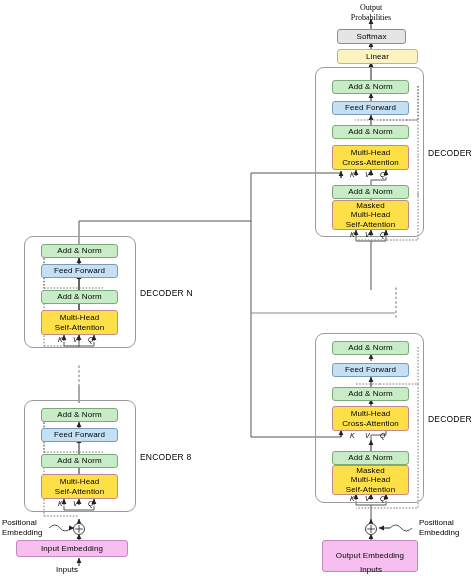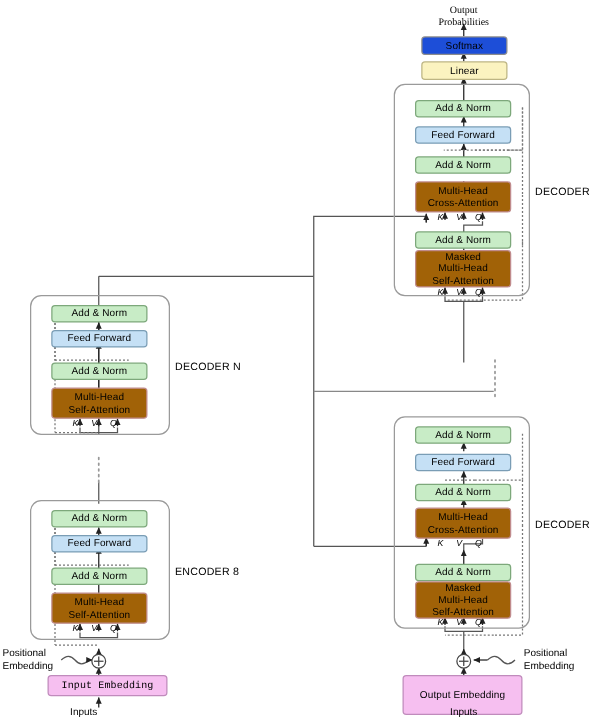--- a/index.html
+++ b/index.html
@@ -6,24 +6,24 @@
   body{font-family:"Liberation Sans","DejaVu Sans",sans-serif;}
   #root{position:relative;width:474px;height:576px;overflow:hidden;background:#fff;}
   #svg-layer{position:absolute;left:0;top:0;width:474px;height:576px;}
 
   .box{position:absolute;box-sizing:border-box;border:1px solid #8c8c8c;border-radius:3px;
        display:flex;align-items:center;justify-content:center;text-align:center;
        font-size:8px;color:#000;line-height:1.15;letter-spacing:.1px;}
   .box.multiline{flex-direction:column;}
   .c-green {background:#c8ecc6;border-color:#7da87b;}
   .c-blue  {background:#c5e0f5;border-color:#7a9db5;}
-  .c-pink  {background:#a16207;border-color:#c08b8c;}
+  .c-pink  {background:#fde047;border-color:#c08b8c;}
   .c-violet{background:#f6bff0;border-color:#c08bbc;}
   .c-yellow{background:#fbf3c0;border-color:#bdb583;}
-  .c-gray  {background:#1d4ed8;border-color:#8c8c8c;}
+  .c-gray  {background:#e5e5e5;border-color:#8c8c8c;}
 
   .group{position:absolute;box-sizing:border-box;border:1px solid #9a9a9a;border-radius:9px;background:transparent;}
 
   .glabel{position:absolute;font-size:8.5px;color:#000;white-space:nowrap;letter-spacing:.2px;}
   .ctext{position:absolute;font-size:8px;color:#000;white-space:nowrap;text-align:center;line-height:1.3;}
   .kvq{position:absolute;font-size:7px;color:#000;white-space:nowrap;font-style:italic;}
 </style>
 </head>
 <body>
 
@@ -181,21 +181,21 @@
   <div class="glabel" style="left:140px;top:452px;">ENCODER 8</div>
   <div class="glabel" style="left:428px;top:148px;">DECODER N</div>
   <div class="glabel" style="left:428px;top:414px;">DECODER 1</div>
 
   <div class="ctext" style="left:331px;top:3px;width:80px;font-family:Liberation Serif, serif;">
     <span>Output</span><br>
     <span>Probabilities</span>
   </div>
 
   <div class="box c-gray" style="left:337px;top:29px;width:69px;height:15px;">Softmax</div>
-  <div class="box c-yellow" style="left:337px;top:49px;width:69px;height:15px;">Linear</div>
+  <div class="box c-yellow" style="left:337px;top:49px;width:81px;height:15px;">Linear</div>
 
   <div class="box c-green" style="left:332px;top:80px;width:77px;height:14px;">Add &amp; Norm</div>
   <div class="box c-blue" style="left:332px;top:101px;width:77px;height:14px;">Feed Forward</div>
   <div class="box c-green" style="left:332px;top:125px;width:77px;height:14px;">Add &amp; Norm</div>
   <div class="box c-pink multiline" style="left:332px;top:145px;width:77px;height:25px;">
     <span>Multi-Head</span>
     <span>Cross-Attention</span>
   </div>
   <div class="kvq" style="left:350px;top:171px;">K</div>
   <div class="kvq" style="left:365px;top:171px;">V</div>
@@ -247,21 +247,21 @@
   <div class="box c-blue" style="left:41px;top:428px;width:77px;height:14px;">Feed Forward</div>
   <div class="box c-green" style="left:41px;top:454px;width:77px;height:14px;">Add &amp; Norm</div>
   <div class="box c-pink multiline" style="left:41px;top:474px;width:77px;height:25px;">
     <span>Multi-Head</span>
     <span>Self-Attention</span>
   </div>
   <div class="kvq" style="left:58px;top:500px;">K</div>
   <div class="kvq" style="left:73px;top:500px;">V</div>
   <div class="kvq" style="left:88px;top:500px;">Q</div>
 
-  <div class="box c-violet" style="left:38px;top:540px;width:96px;height:17px;font-family:Liberation Mono, monospace;">Input Embedding</div>
+  <div class="box c-violet" style="left:16px;top:540px;width:112px;height:17px;">Input Embedding</div>
   <div class="box c-violet" style="left:322px;top:540px;width:96px;height:32px;">Output Embedding</div>
 
   <div class="ctext" style="left:2px;top:518px;width:46px;text-align:left;">
     <span>Positional</span><br>
     <span>Embedding</span>
   </div>
   <div class="ctext" style="left:419px;top:518px;width:54px;text-align:left;">
     <span>Positional</span><br>
     <span>Embedding</span>
   </div>

